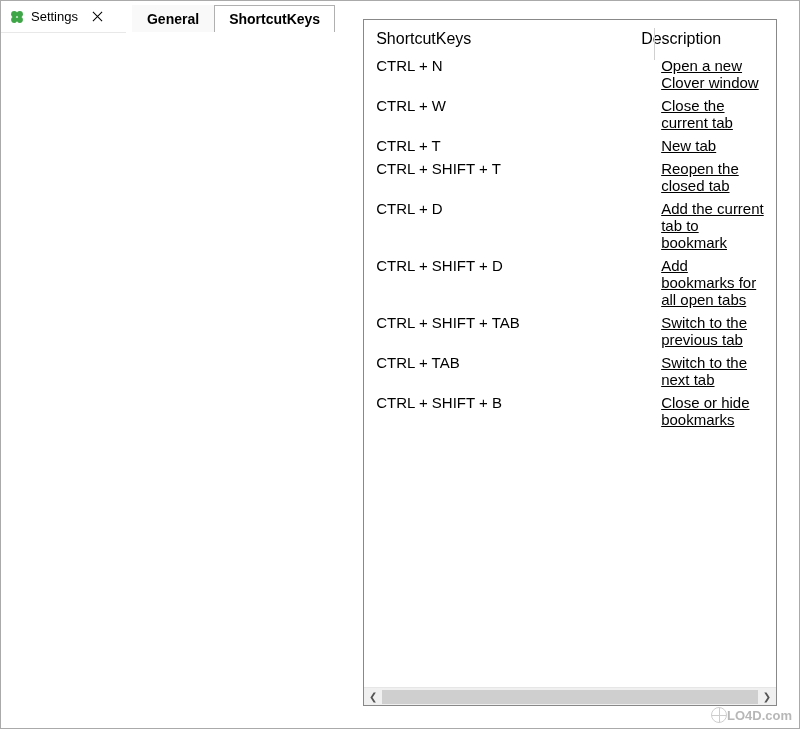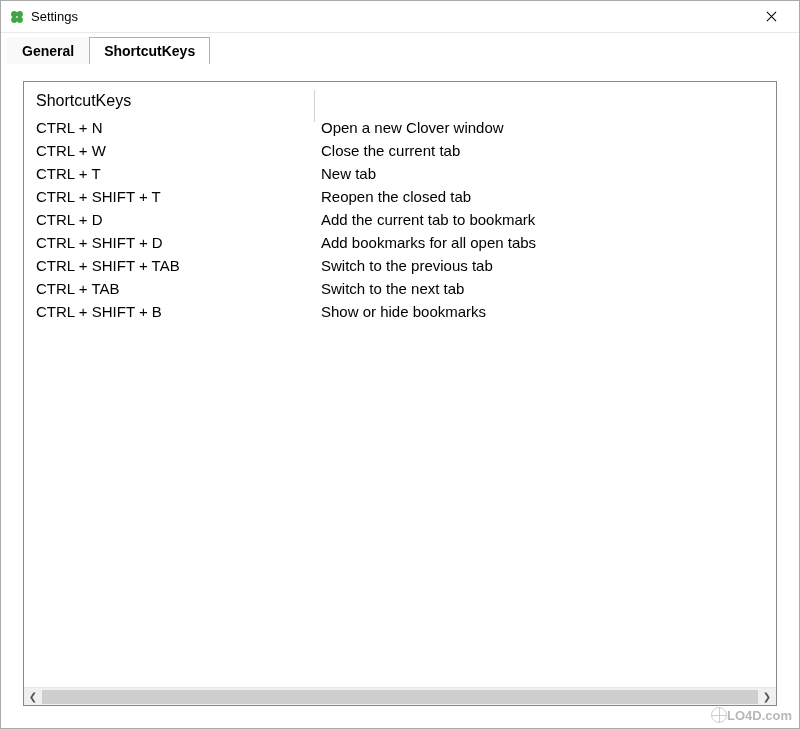--- a/index.html
+++ b/index.html
@@ -15,21 +15,21 @@
       height: 729px;
       overflow: hidden;
       position: relative;
     }
     .window {
       width: 800px;
       height: 729px;
       border: 1px solid #aaa;
       background: #fff;
       display: flex;
-      flex-direction: column;
+      flex-direction: row;
     }
     .titlebar {
       height: 32px;
       display: flex;
       align-items: center;
       padding: 0 8px;
       border-bottom: 1px solid #e8e8e8;
     }
     .titlebar .app-icon {
       width: 16px;
@@ -128,20 +128,21 @@
       font-size: 15px;
       color: #000;
       gap: 20px;
     }
     .row .col-key {
       width: 255px;
     }
     .row .col-desc {
       flex: 1;
       padding-left: 10px;
+      text-decoration: underline;
     }
     .hscrollbar {
       height: 18px;
       background: #f0f0f0;
       display: flex;
       align-items: center;
       border-top: 1px solid #e6e6e6;
     }
     .hscrollbar .arrow {
       width: 18px;
@@ -233,20 +234,21 @@
   <div class="tabstrip">
     <div class="tab">General</div>
     <div class="tab active">ShortcutKeys</div>
   </div>
 
   <div class="content-area">
     <div class="panel">
       <div class="header-divider"></div>
       <div class="table-header">
         <div class="col-key">ShortcutKeys</div>
+        <div class="col-desc">Description</div>
       </div>
       <div class="table-body">
         <div class="row">
           <div class="col-key">CTRL + N</div>
           <div class="col-desc">Open a new Clover window</div>
         </div>
         <div class="row">
           <div class="col-key">CTRL + W</div>
           <div class="col-desc">Close the current tab</div>
         </div>
@@ -269,21 +271,21 @@
         <div class="row">
           <div class="col-key">CTRL + SHIFT + TAB</div>
           <div class="col-desc">Switch to the previous tab</div>
         </div>
         <div class="row">
           <div class="col-key">CTRL + TAB</div>
           <div class="col-desc">Switch to the next tab</div>
         </div>
         <div class="row">
           <div class="col-key">CTRL + SHIFT + B</div>
-          <div class="col-desc">Show or hide bookmarks</div>
+          <div class="col-desc">Close or hide bookmarks</div>
         </div>
       </div>
       <div class="hscrollbar">
         <div class="arrow">❮</div>
         <div class="track">
           <div class="thumb"></div>
         </div>
         <div class="arrow">❯</div>
       </div>
     </div>

